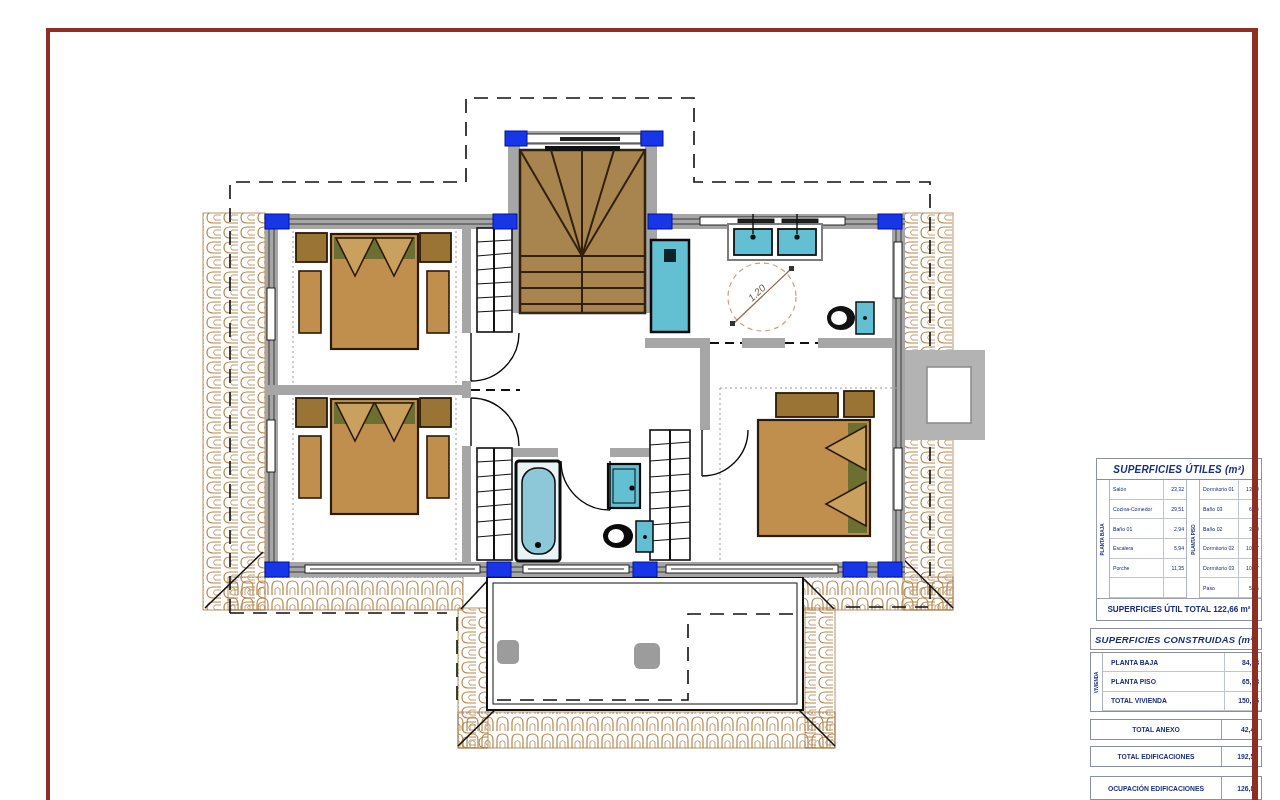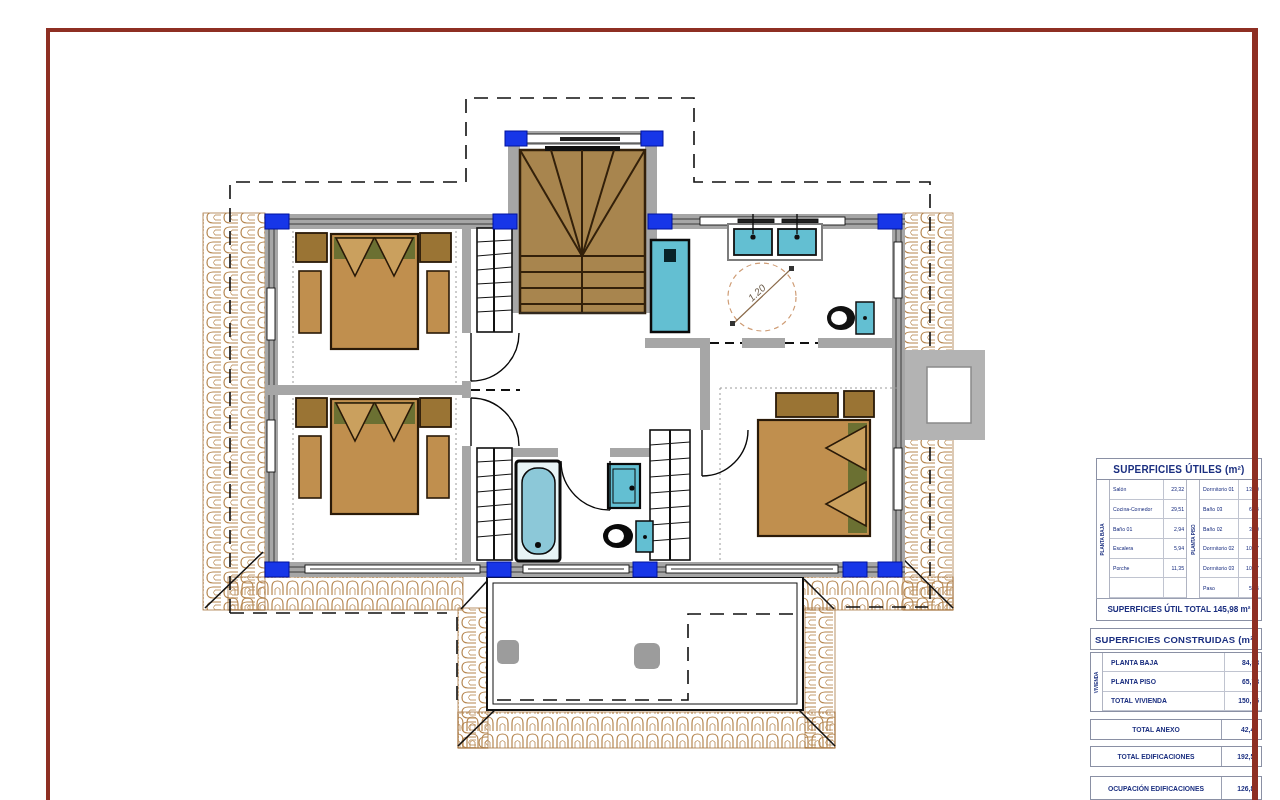--- a/index.html
+++ b/index.html
@@ -5,21 +5,21 @@
   html,body{margin:0;padding:0;background:#fff;}
   body{width:1280px;height:800px;position:relative;overflow:hidden;
        font-family:"Liberation Sans", sans-serif;}
   .abs{position:absolute;}
   
   .frame{background:#8e2f23;z-index:50;}
   
   .paneltable{position:absolute;background:#fff;z-index:40;color:#1b2f80;}
   .t-head{border:1px solid #8a90a4;font-weight:bold;font-size:10px;
           display:flex;align-items:center;justify-content:center;
-          letter-spacing:.2px;background:#fff;}
+          letter-spacing:.2px;background:#fff;font-style:italic;}
   .t-body{display:flex;border-left:1px solid #9aa0b2;border-right:1px solid #9aa0b2;
           border-bottom:1px solid #9aa0b2;background:#fff;}
   .vcol{width:12px;display:flex;align-items:center;justify-content:center;
         border-right:1px solid #b0b4c2;}
   .vlabel{transform:rotate(-90deg);font-size:4.6px;font-weight:bold;white-space:nowrap;}
   .rows{flex:1;display:flex;flex-direction:column;}
   .trow{display:flex;flex:1;}
   .cname{flex:1;font-size:5.2px;display:flex;align-items:center;padding-left:3px;
          border-bottom:1px solid #c0c4d0;border-right:1px solid #c0c4d0;}
   .cval{width:20px;font-size:5.2px;display:flex;align-items:center;justify-content:flex-end;
@@ -354,21 +354,21 @@
       <div class="trow">
           <div class="cname">Dormitorio 03</div>
           <div class="cval">10,07</div>
         </div>
       <div class="trow">
           <div class="cname">Paso</div>
           <div class="cval">5,36</div>
         </div>
     </div>
   </div>
-  <div class="totalbar" style="height:21px;">SUPERFICIES ÚTIL TOTAL 145,98 m²</div>
+  <div class="totalbar" style="height:21px;">SUPERFICIES ÚTIL TOTAL 122,66 m²</div>
 </div>
 
 <div class="paneltable" style="left:1090px;top:628px;width:172px;">
   <div class="t-head" style="height:20px;font-size:9.5px;">SUPERFICIES CONSTRUIDAS (m²)</div>
   <div class="viv" style="height:58px;margin-top:2px;">
     <div class="vcol">
       <span class="vlabel">VIVIENDA</span>
     </div>
     <div class="rows">
       <div class="trow">

